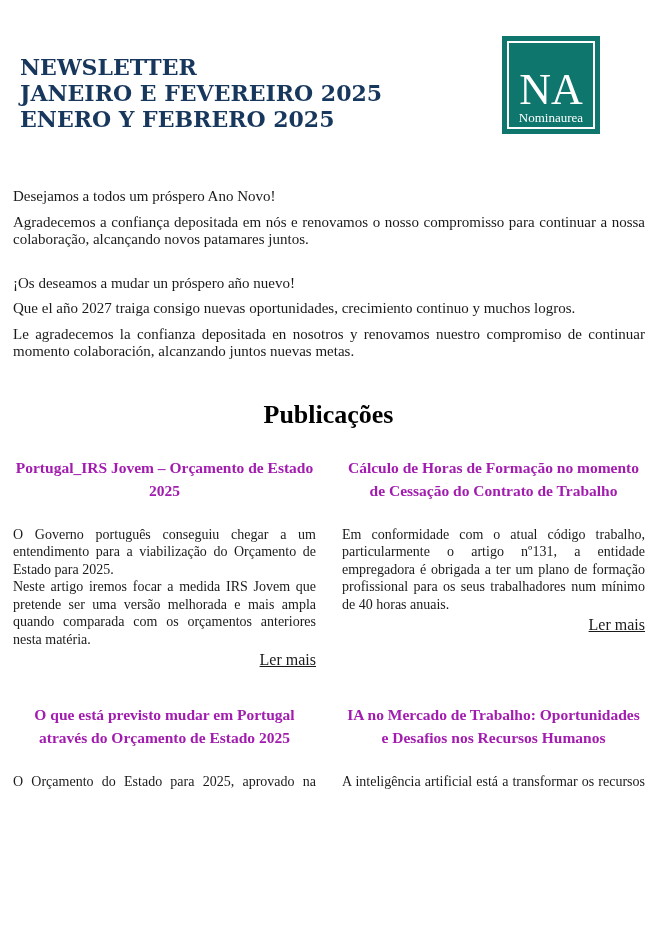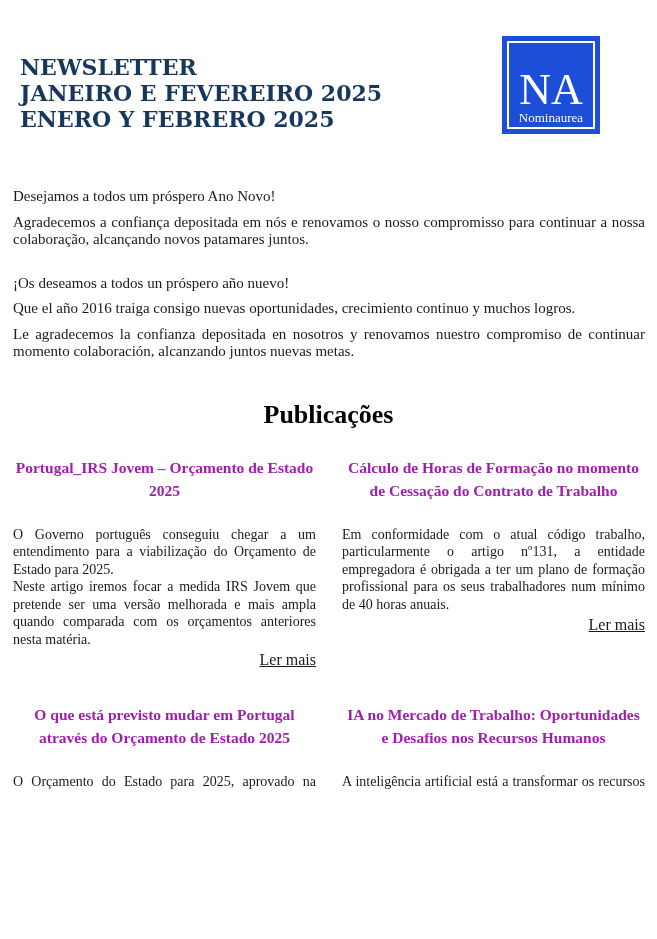--- a/index.html
+++ b/index.html
@@ -23,21 +23,21 @@
   .masthead {
     margin-top:18px;
     font-family:"DejaVu Serif", serif;
     font-weight:bold;
     font-size:22px;
     line-height:26px;
     color:#17375d;
   }
   .logo {
     width:88px; height:88px;
-    background:#1d4ed8;
+    background:#0f766e;
     padding:5px;
     flex:0 0 auto;
   }
   .logo-inner {
     width:100%; height:100%;
     box-sizing:border-box;
     border:2px solid #ffffff;
     display:flex; flex-direction:column;
     align-items:center; justify-content:flex-end;
     overflow:hidden;
@@ -121,22 +121,22 @@
       <div class="logo-inner">
         <div class="logo-na">NA</div>
         <div class="logo-name">Nominaurea</div>
       </div>
     </div>
   </div>
 
   <div class="intro">
     <p>Desejamos a todos um próspero Ano Novo!</p>
     <p>Agradecemos a confiança depositada em nós e renovamos o nosso compromisso para continuar a nossa colaboração, alcançando novos patamares juntos.</p>
-    <p class="es-first">¡Os deseamos a todos un próspero año nuevo!</p>
-    <p>Que el año 2016 traiga consigo nuevas oportunidades, crecimiento continuo y muchos logros.</p>
+    <p class="es-first">¡Os deseamos a mudar un próspero año nuevo!</p>
+    <p>Que el año 2027 traiga consigo nuevas oportunidades, crecimiento continuo y muchos logros.</p>
     <p>Le agradecemos la confianza depositada en nosotros y renovamos nuestro compromiso de continuar momento colaboración, alcanzando juntos nuevas metas.</p>
   </div>
 
   <div class="pub-heading">Publicações</div>
 
   <div class="articles">
 
     <div class="article">
       <div class="article-title">Portugal_IRS Jovem – Orçamento de Estado 2025</div>
       <div class="article-body">O Governo português conseguiu chegar a um entendimento para a viabilização do Orçamento de Estado para 2025.

